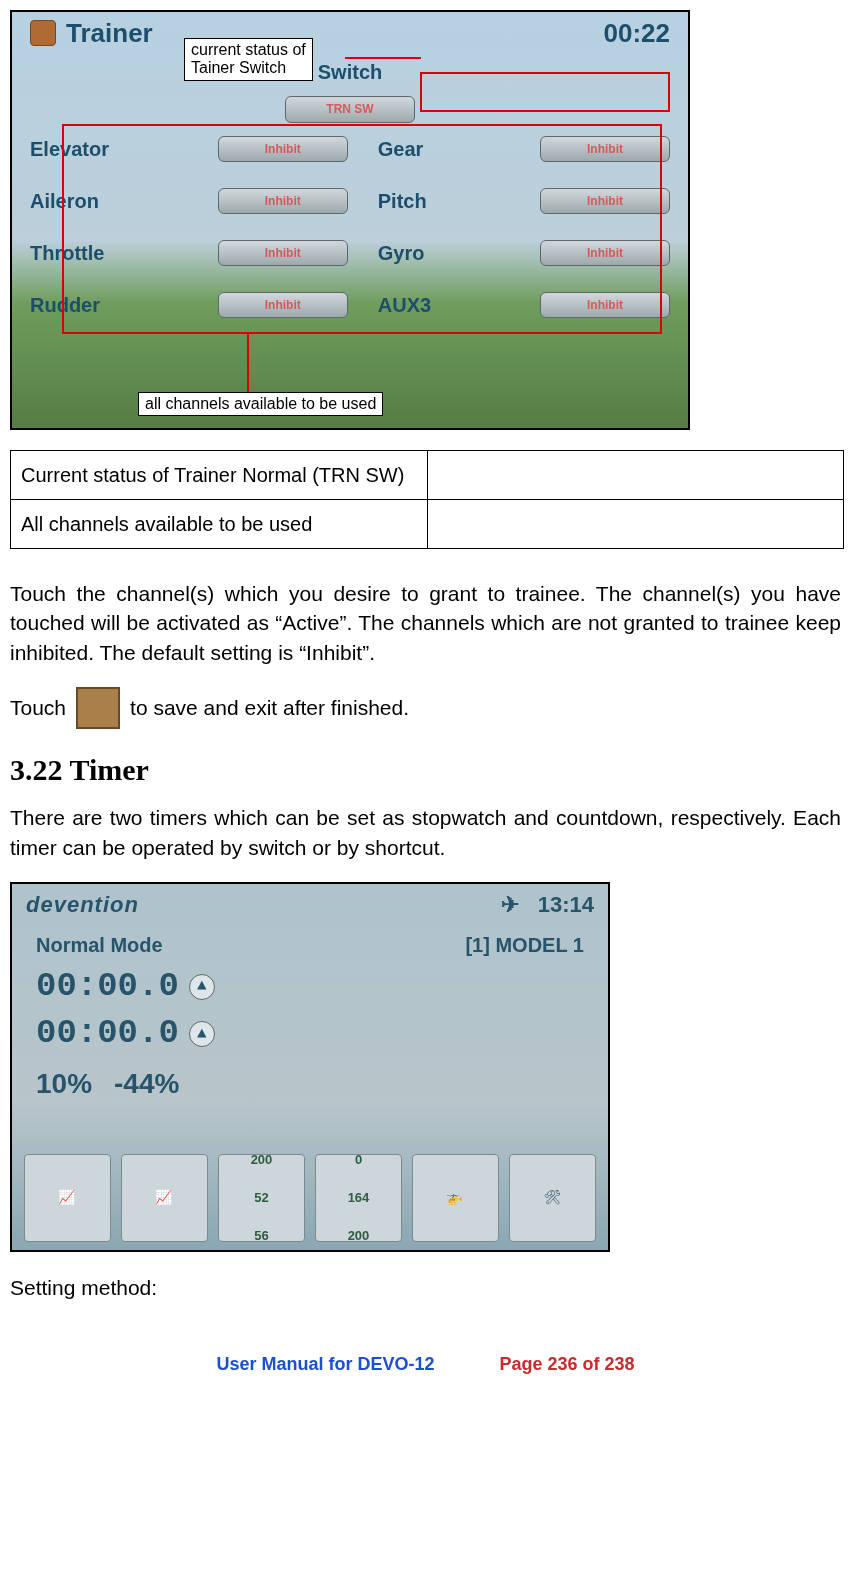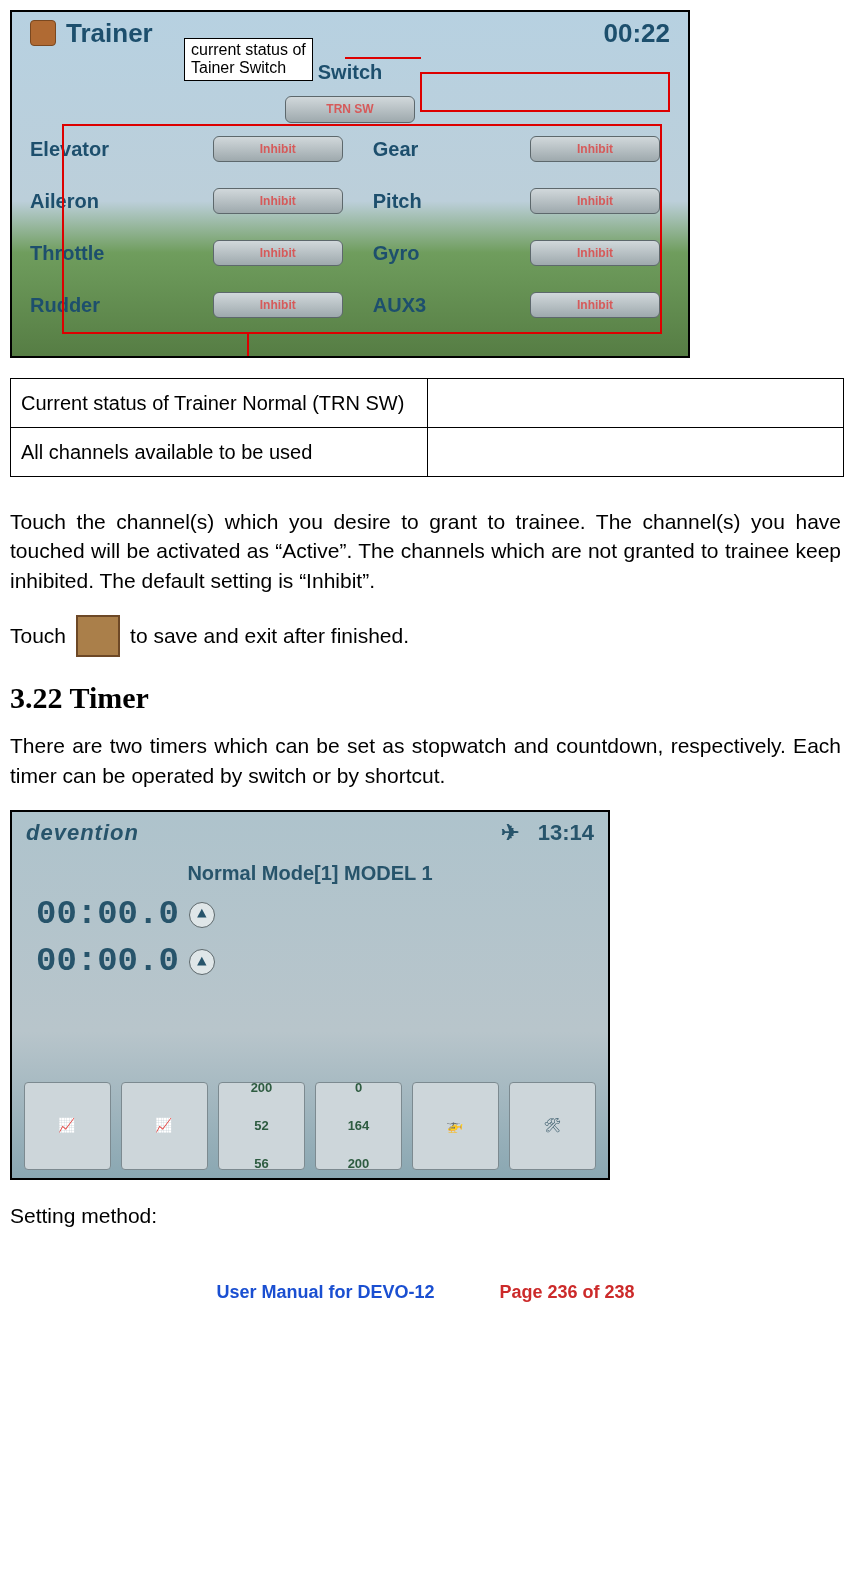--- a/index.html
+++ b/index.html
@@ -13,21 +13,21 @@
   }
   .page {
     width: 851px;
     padding: 10px 10px 30px 10px;
     margin: 0 auto;
   }
 
   
   .trainer-shot {
     width: 680px;
-    height: 348px;
+    height: 420px;
     border: 2px solid #000;
     background: linear-gradient(#b7d1e1 0%, #bccfda 55%, #6f9d5d 70%, #567d44 100%);
     position: relative;
     overflow: hidden;
     margin-bottom: 20px;
   }
   .trainer-header {
     display: flex;
     align-items: center;
     justify-content: space-between;
@@ -66,21 +66,21 @@
     font-size: 12px;
     color: #d65a5a;
     text-align: center;
     font-weight: bold;
     min-width: 130px;
   }
   .channel-area {
     position: absolute;
     top: 115px;
     left: 18px;
-    right: 28px;
+    right: 18px;
     display: grid;
     grid-template-columns: auto 130px auto 130px;
     grid-auto-rows: 44px;
     column-gap: 30px;
     row-gap: 8px;
     align-items: center;
     font-size: 20px;
     color: #1d4f6d;
     font-weight: bold;
   }
@@ -154,21 +154,21 @@
     display: flex;
     justify-content: space-between;
     align-items: center;
     padding: 6px 14px;
     font-size: 22px;
     font-weight: bold;
   }
   .brand-logo { font-style: italic; letter-spacing: 1px; }
   .mode-row {
     display: flex;
-    justify-content: center;
+    justify-content: space-between;
     align-items: center;
     padding: 4px 24px;
     font-size: 20px;
     font-weight: bold;
   }
   .timer-big {
     font-family: "Courier New", monospace;
     font-size: 34px;
     font-weight: bold;
     padding: 0 24px;
@@ -310,20 +310,24 @@
       <span>Normal Mode</span>
       <span>[1] MODEL 1</span>
     </div>
     <div class="timer-big">
       <span>00:00.0</span>
       <span class="round-btn">▲</span>
     </div>
     <div class="timer-big">
       <span>00:00.0</span>
       <span class="round-btn">▲</span>
+    </div>
+    <div class="percent-row">
+      <span>10%</span>
+      <span>-44%</span>
     </div>
 
     <div class="icon-row">
       <div class="mini-icon">📈</div>
       <div class="mini-icon">📈</div>
       <div class="mini-icon twin-col">
         <span>200</span>
         <span>52</span>
         <span>56</span>
       </div>

